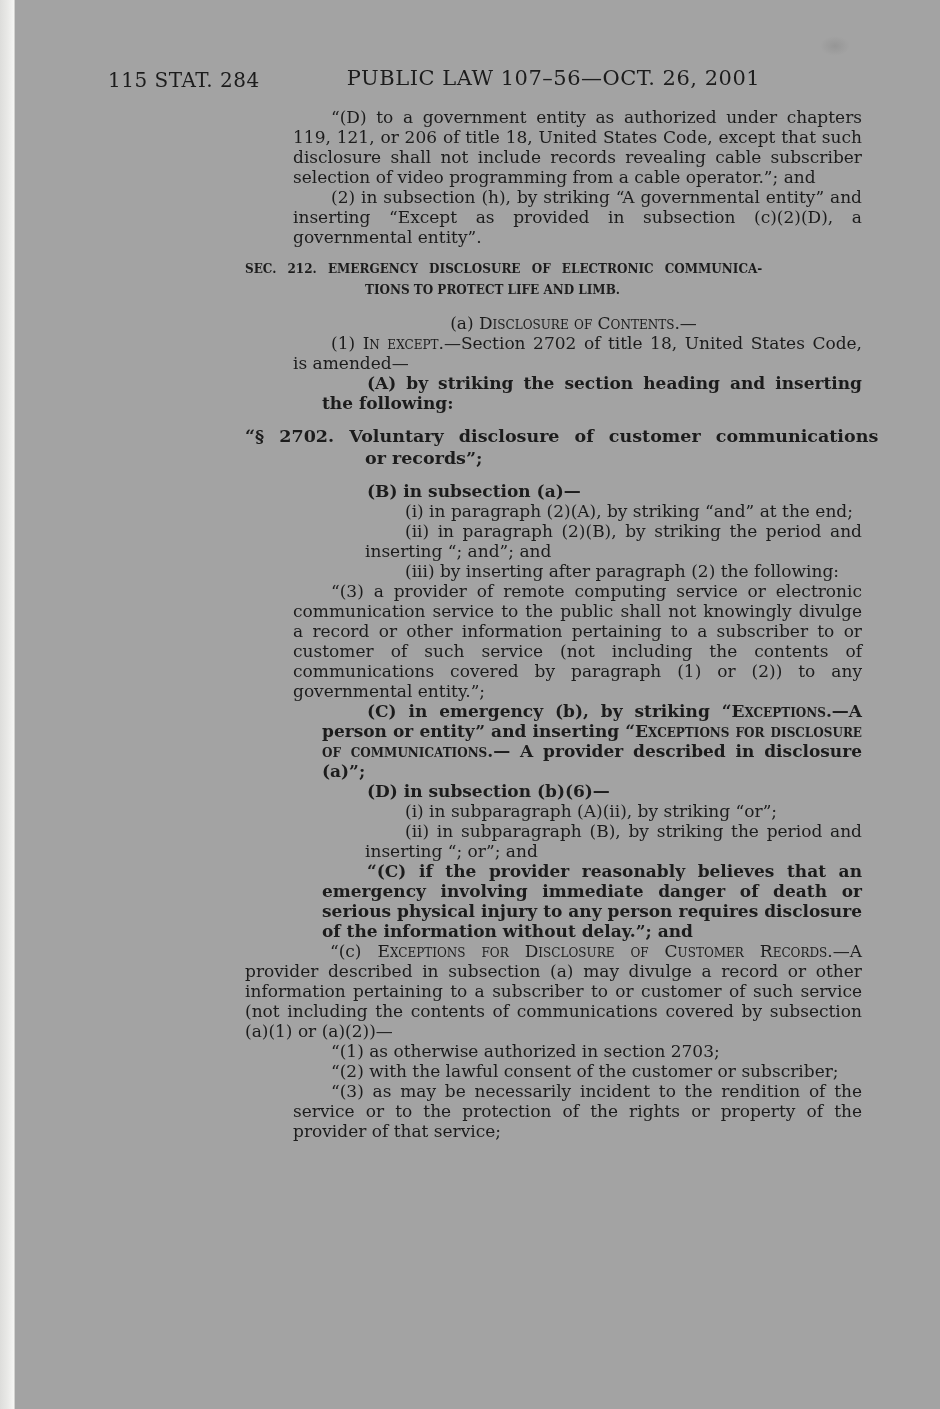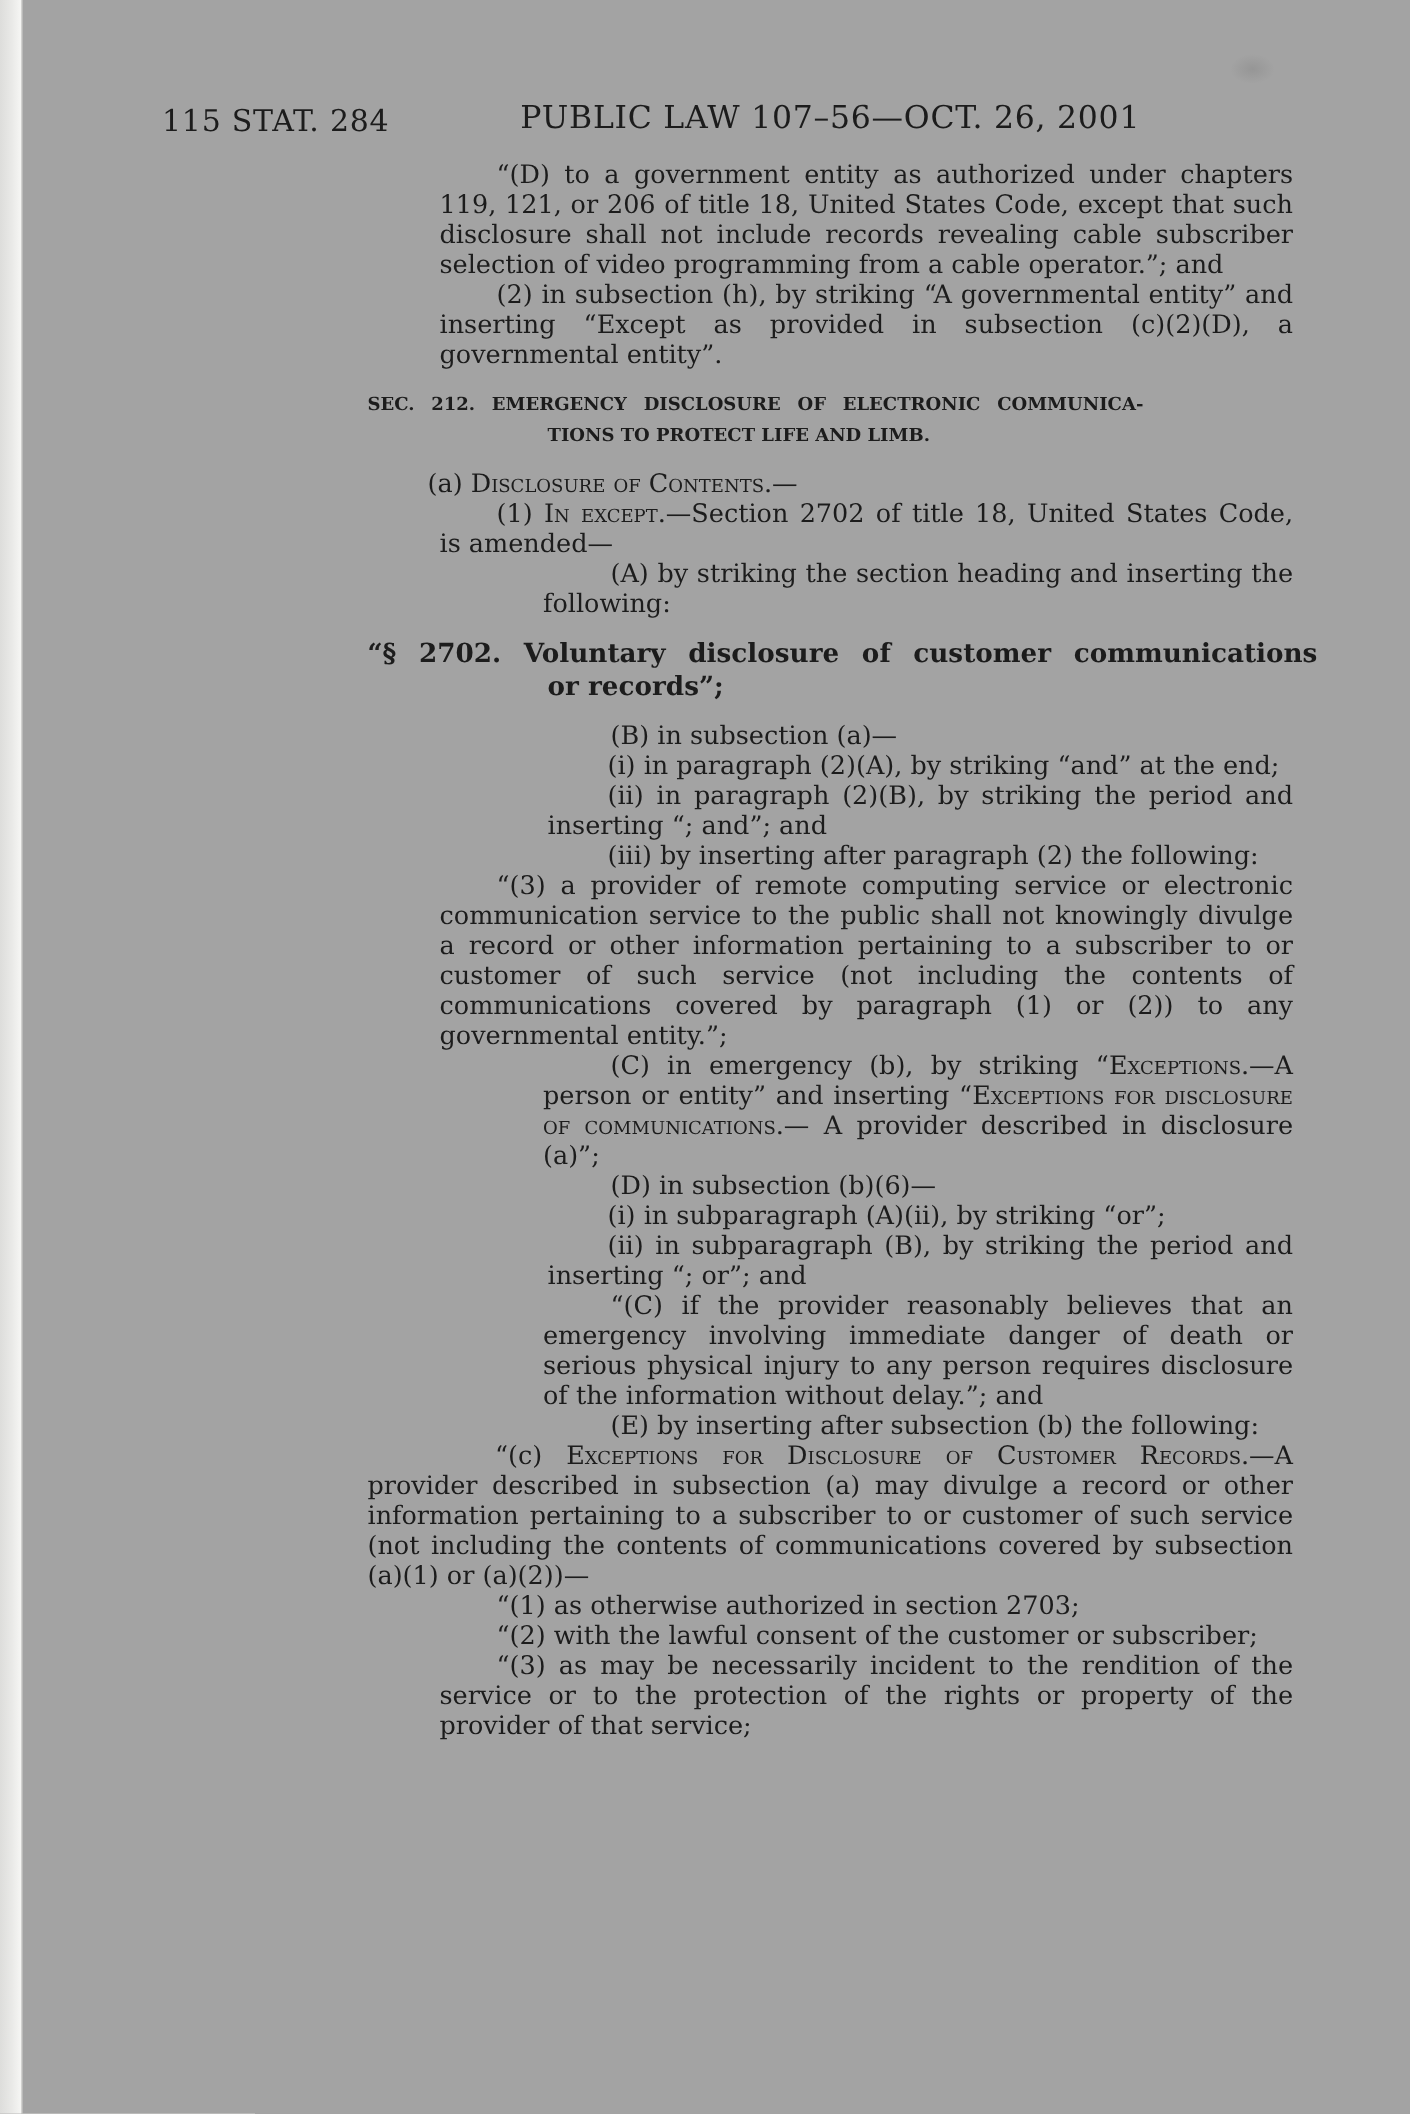--- a/index.html
+++ b/index.html
@@ -29,23 +29,23 @@
     position:absolute; left:245px; width:617px; top:0;
     text-align:center; font-size:21px; letter-spacing:0.5px; white-space:nowrap;
   }
   .doc-body {
     position:absolute; left:245px; top:107px; width:617px;
   }
   .para {
     margin:0; text-align:justify;
     font-size:17px; line-height:20px;
   }
-  .p-a    { margin-left:40px;  text-indent:0;    text-align:left; }
+  .p-a    { margin-left:40px;  text-indent:0;    text-align:center; }
   .p-1    { margin-left:48px;  text-indent:38px; }
-  .p-2    { margin-left:117px;  text-indent:45px; }
+  .p-2    { margin-left:77px;  text-indent:45px;font-weight:bold; }
   .p-3    { margin-left:120px; text-indent:40px; }
   .p-full { margin-left:0;     text-indent:85px; }
   .h-hang {
     font-weight:bold; text-align:left;
     padding-left:120px; text-indent:-120px;
     margin:12px 0;
   }
   .h-hang > span { white-space:nowrap; }
   .h-sec { font-size:12px; line-height:21px; }
   .h-sec > span:first-child { word-spacing:7px; }
@@ -75,21 +75,20 @@
       <p class="para p-2"><span>(B) in subsection (a)—</span></p>
       <p class="para p-3"><span>(i) in paragraph (2)(A), by striking “and” at the end;</span></p>
       <p class="para p-3"><span>(ii) in paragraph (2)(B), by striking the period and inserting “; and”; and</span></p>
       <p class="para p-3"><span>(iii) by inserting after paragraph (2) the following:</span></p>
       <p class="para p-1"><span>“(3) a provider of remote computing service or electronic communication service to the public shall not knowingly divulge a record or other information pertaining to a subscriber to or customer of such service (not including the contents of communications covered by paragraph (1) or (2)) to any governmental entity.”;</span></p>
       <p class="para p-2"><span>(C) in emergency (b), by striking “</span><span class="sc">Exceptions</span><span>.—A person or entity” and inserting “</span><span class="sc">Exceptions for disclosure of communications</span><span>.— A provider described in disclosure (a)”;</span></p>
       <p class="para p-2"><span>(D) in subsection (b)(6)—</span></p>
       <p class="para p-3"><span>(i) in subparagraph (A)(ii), by striking “or”;</span></p>
       <p class="para p-3"><span>(ii) in subparagraph (B), by striking the period and inserting “; or”; and</span></p>
       <p class="para p-2"><span>“(C) if the provider reasonably believes that an emergency involving immediate danger of death or serious physical injury to any person requires disclosure of the information without delay.”; and</span></p>
-      <p class="para p-2"><span>(E) by inserting after subsection (b) the following:</span></p>
       <p class="para p-full"><span>“(c) </span><span class="sc">Exceptions for Disclosure of Customer Records</span><span>.—A provider described in subsection (a) may divulge a record or other information pertaining to a subscriber to or customer of such service (not including the contents of communications covered by subsection (a)(1) or (a)(2))—</span></p>
       <p class="para p-1"><span>“(1) as otherwise authorized in section 2703;</span></p>
       <p class="para p-1"><span>“(2) with the lawful consent of the customer or subscriber;</span></p>
       <p class="para p-1"><span>“(3) as may be necessarily incident to the rendition of the service or to the protection of the rights or property of the provider of that service;</span></p>
     </div>
 
   <div class="scan-edge-left"></div>
 </div>
 
 </body></html>

